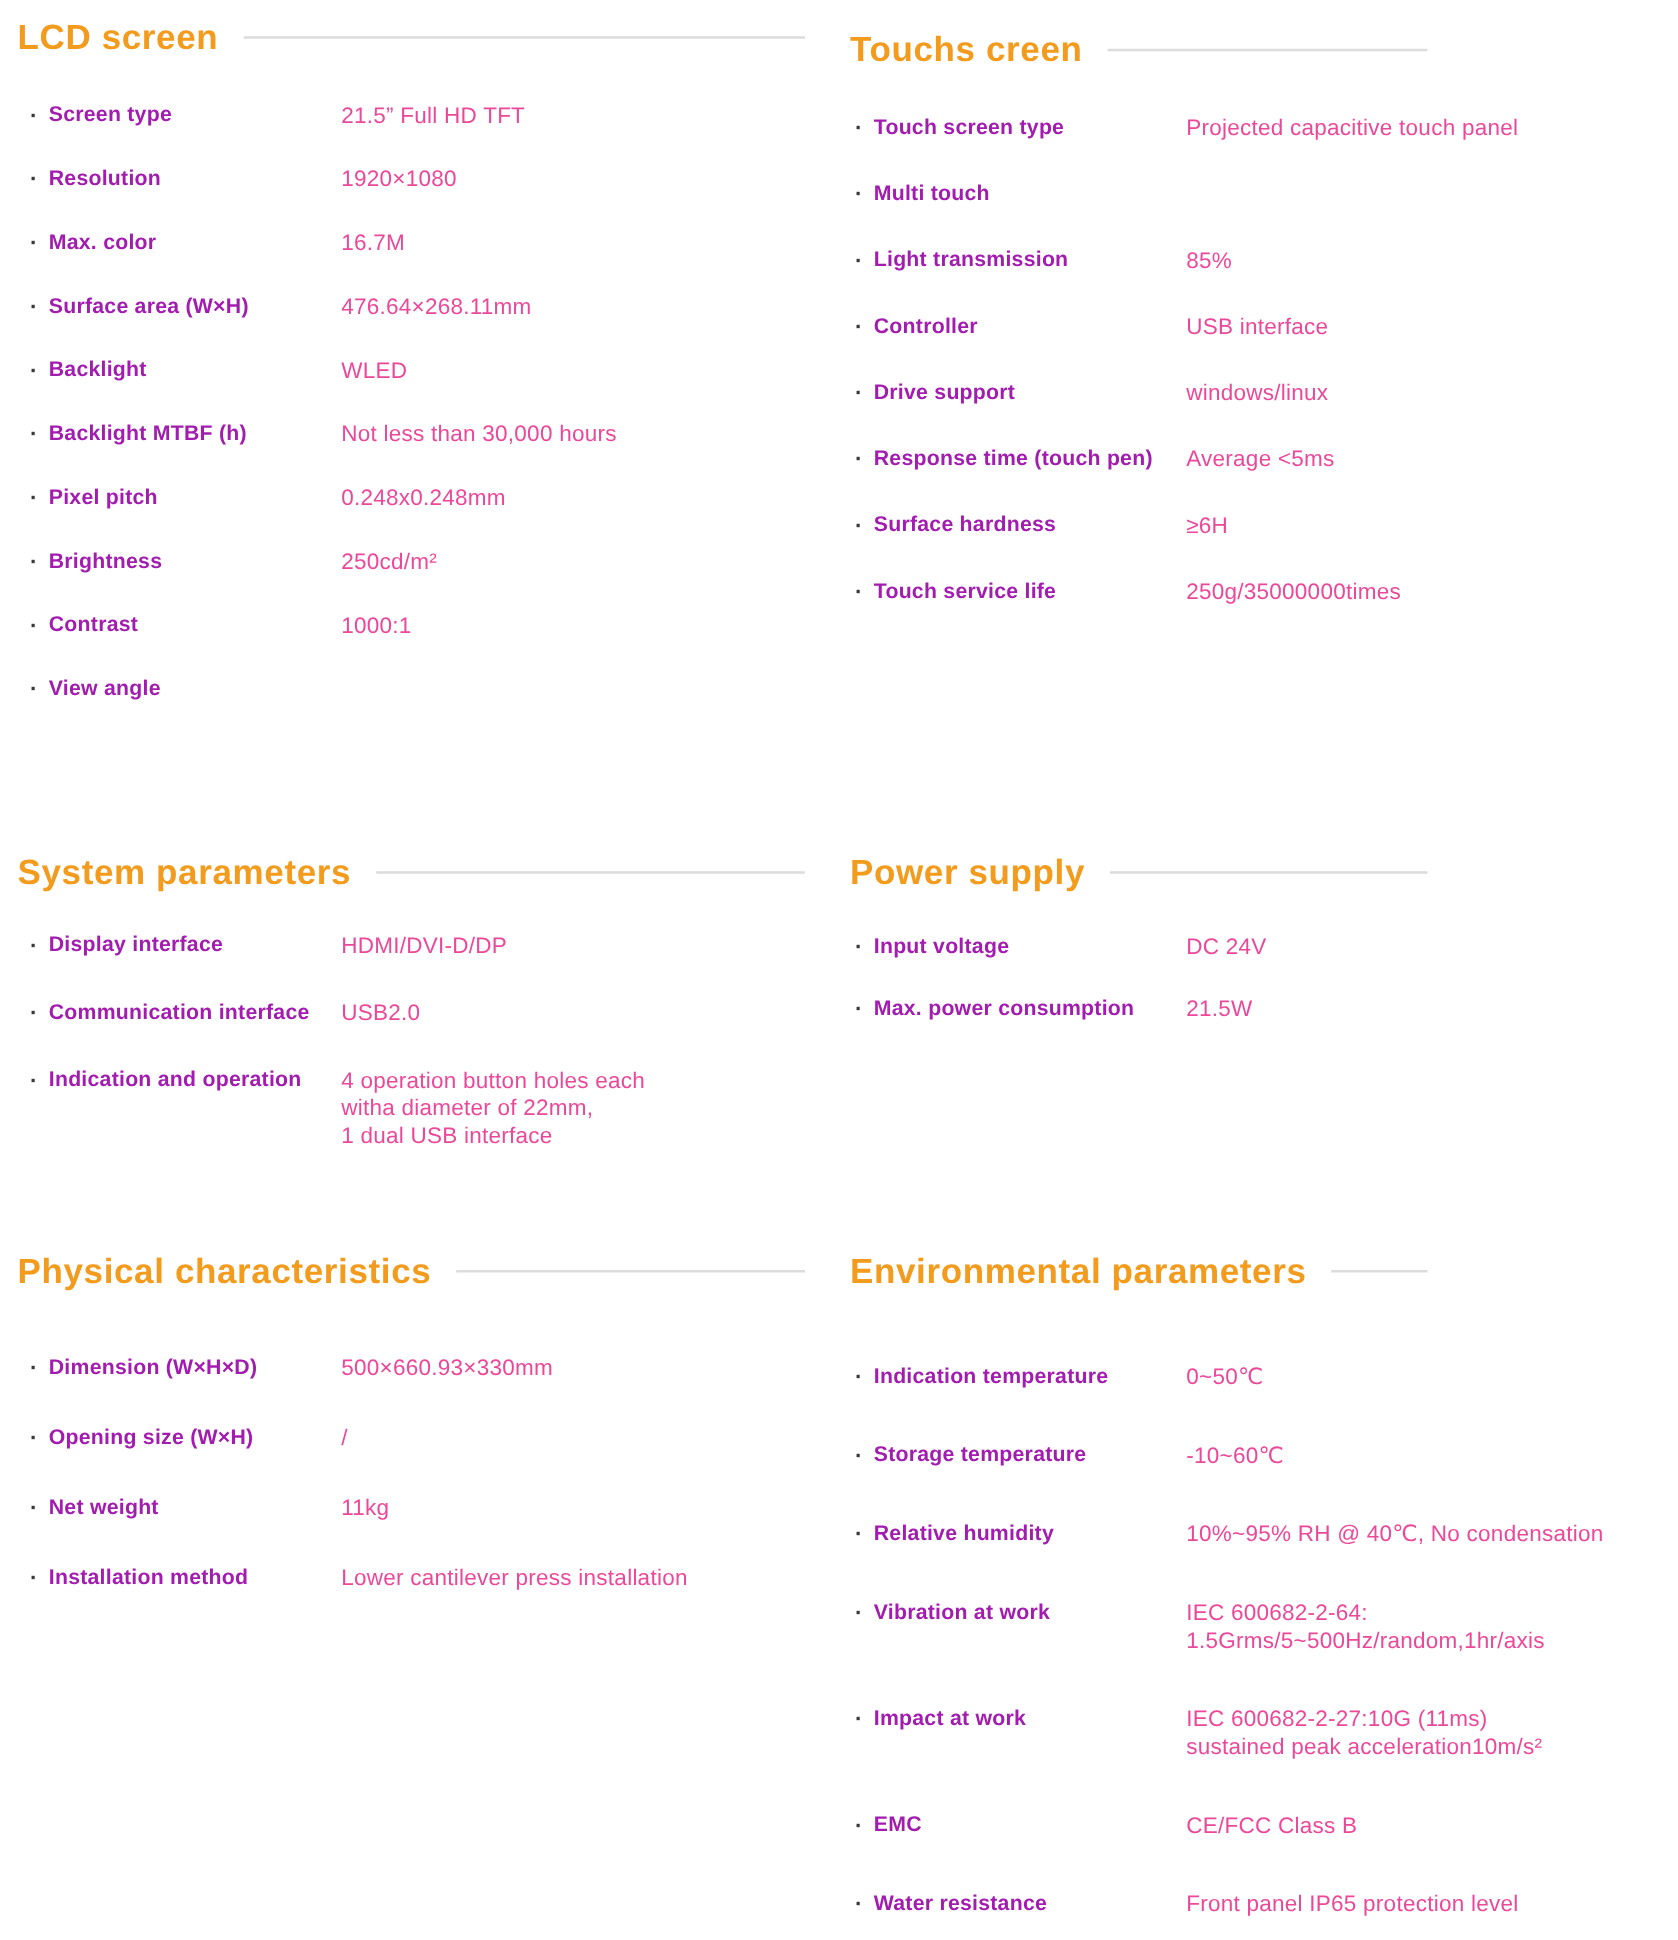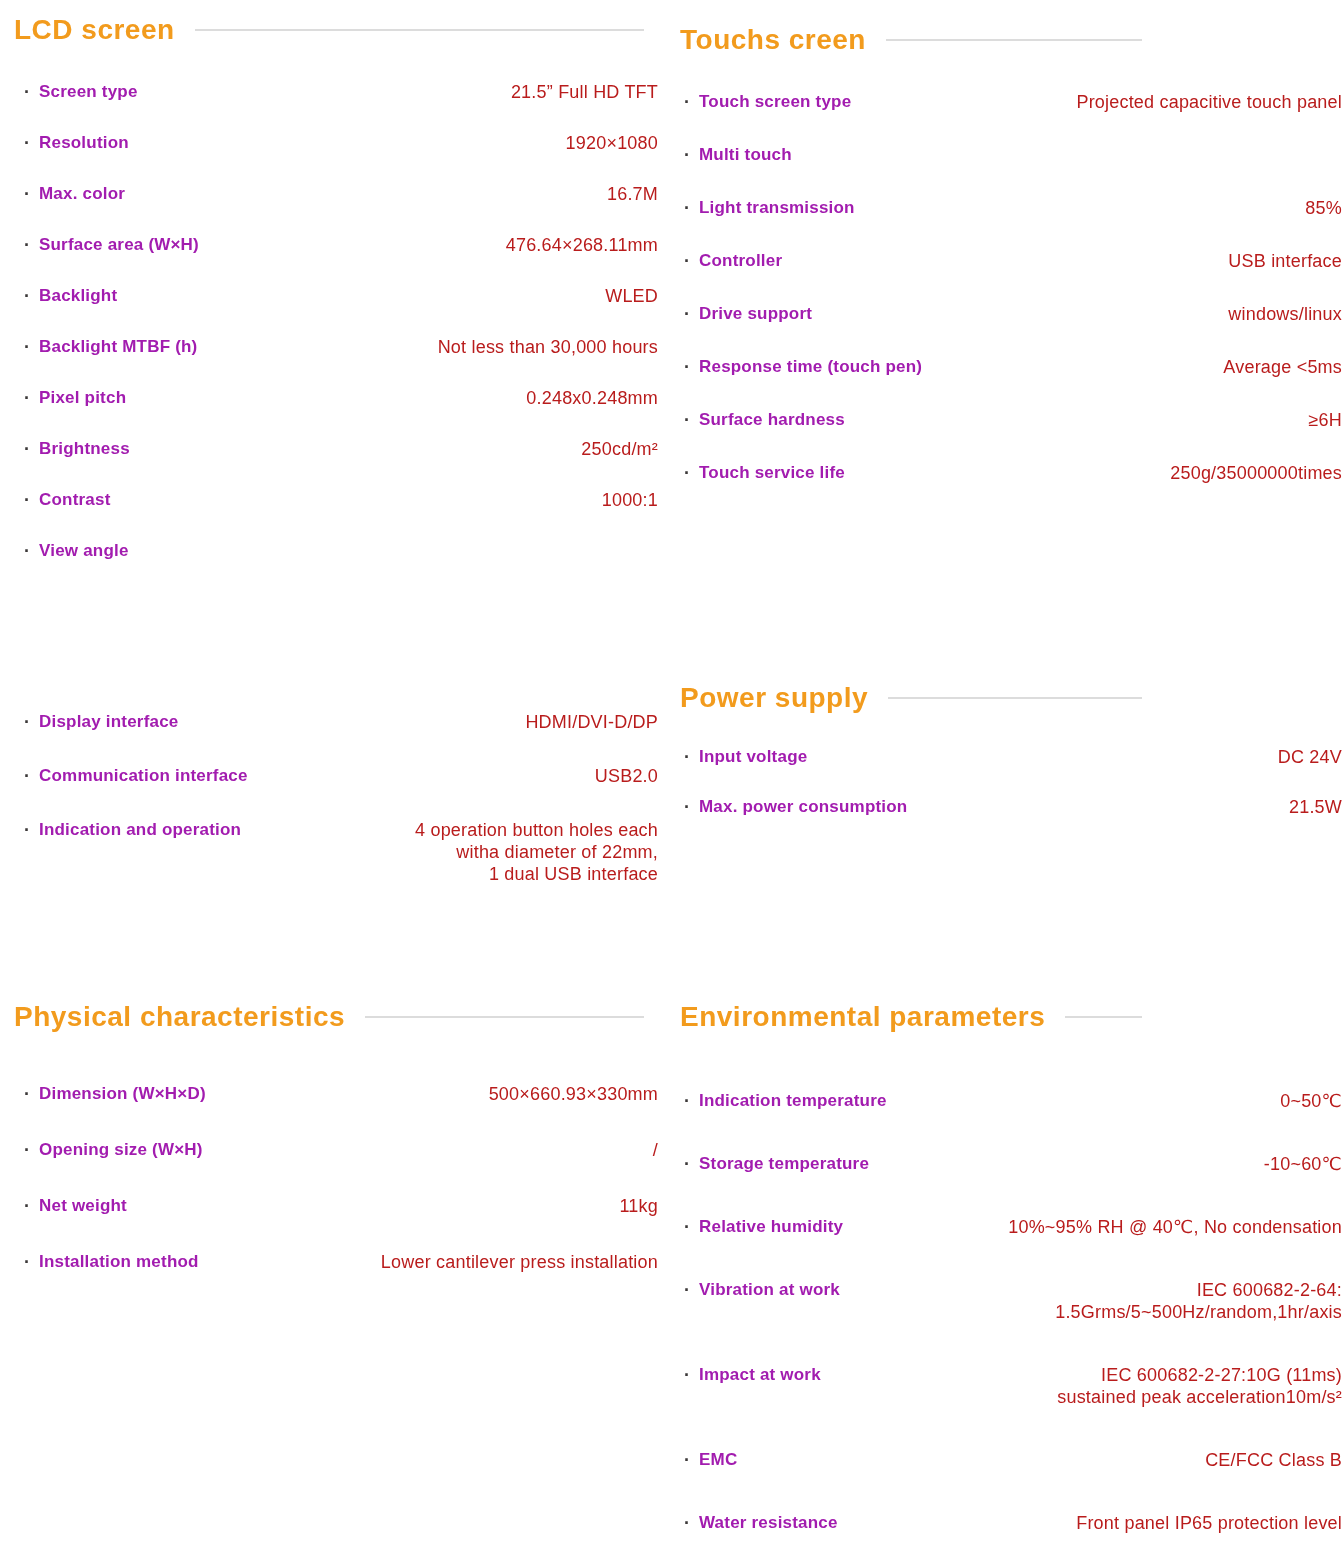--- a/index.html
+++ b/index.html
@@ -90,24 +90,23 @@
     padding-right: 6px;
   }
   .sec-touch .label, .sec-power .label, .sec-env .label {
     flex: 0 0 250px;
     width: 250px;
   }
   .value {
     flex: 1 1 auto;
     font-size: 18px;
     font-weight: 400;
-    color: #b91c1c;
+    color: #ec4899;
     white-space: pre-line;
     letter-spacing: 0.2px;
-    text-align: right;
   }
 </style>
 </head>
 <body>
 
 <div class="page">
 
   <section class="sec-lcd">
     <div class="heading">
       <span class="title">LCD screen</span>
@@ -224,20 +223,24 @@
 
   <div class="row">
     <span class="bullet">·</span>
     <span class="label">Touch service life</span>
     <span class="value">250g/35000000times</span>
   </div>
 </div>
   </section>
 
   <section class="sec-system">
+    <div class="heading">
+      <span class="title">System parameters</span>
+      <span class="rule"></span>
+    </div>
     <div class="rows">
   <div class="row">
     <span class="bullet">·</span>
     <span class="label">Display interface</span>
     <span class="value">HDMI/DVI-D/DP</span>
   </div>
 
   <div class="row">
     <span class="bullet">·</span>
     <span class="label">Communication interface</span>

